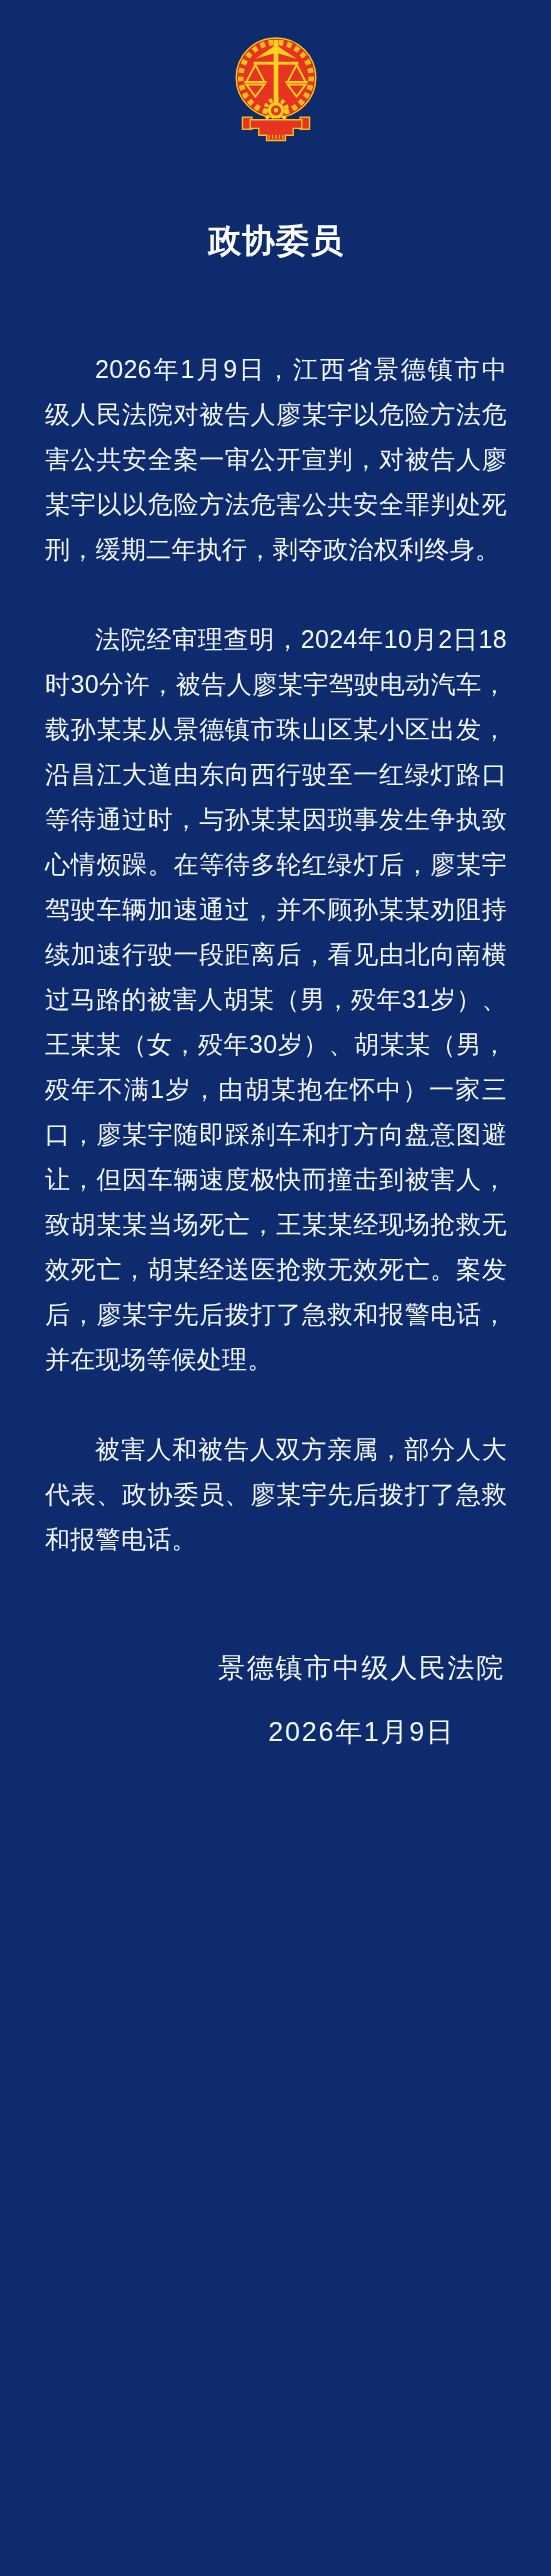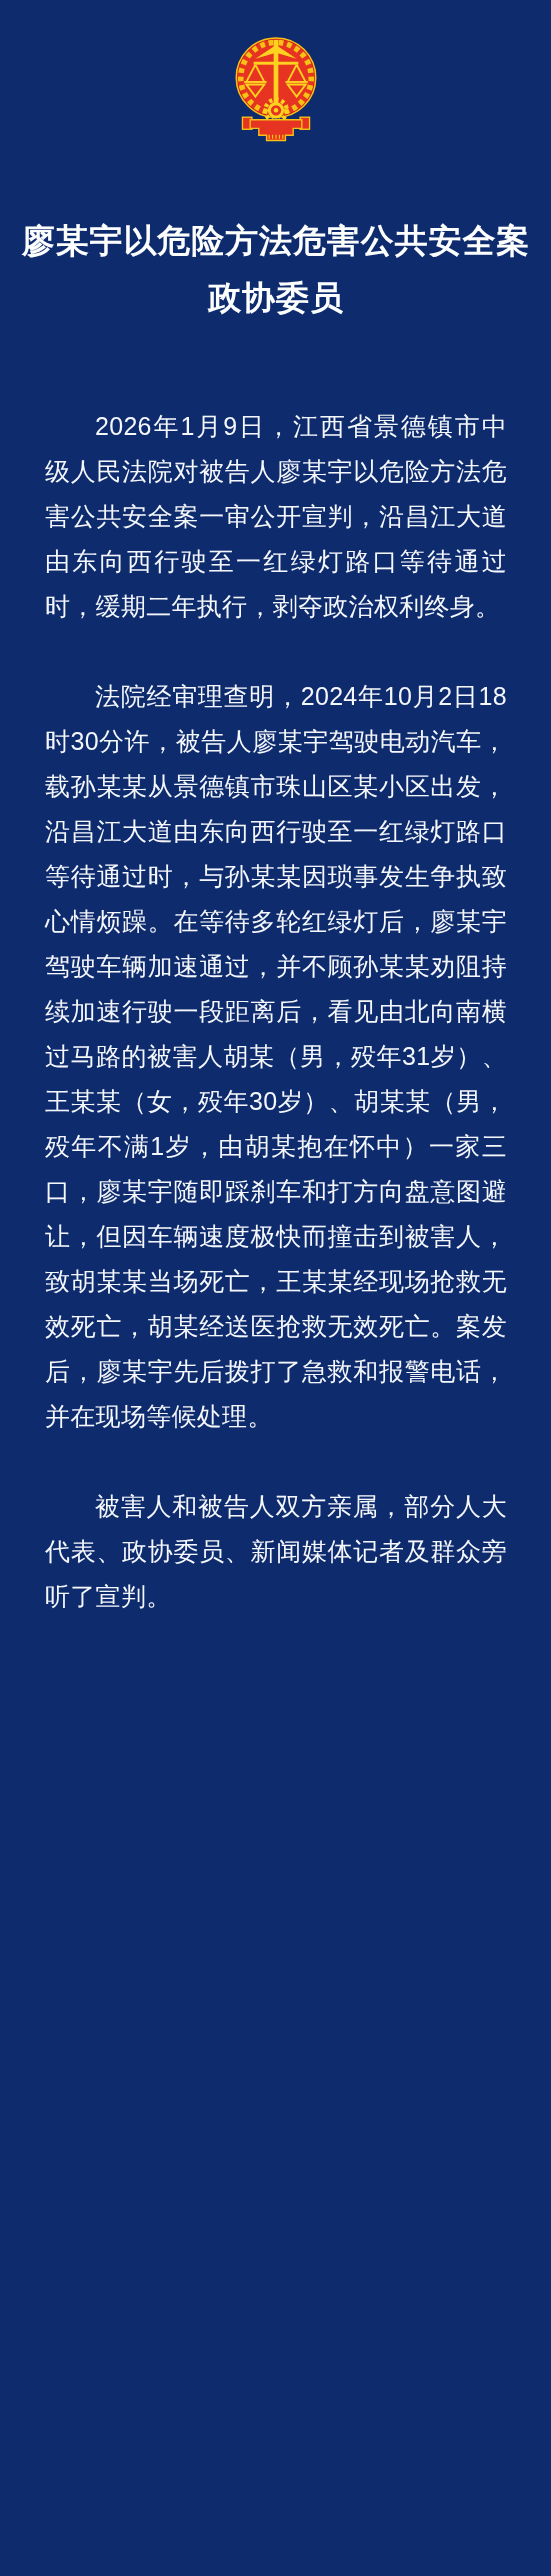--- a/index.html
+++ b/index.html
@@ -87,25 +87,28 @@
         <rect x="78" y="106" width="11" height="14"></rect>
         <path d="M20 109 H80 V119 H70 V127 H61 V133 H39 V127 H30 V119 H20 Z"></path>
       </g>
       <g stroke="#f7c215" stroke-width="1.4">
         <path d="M42 126.5 V131 M46 126.5 V131 M50 126.5 V131 M54 126.5 V131 M58 126.5 V131"></path>
       </g>
     </svg>
   </div>
 
   <h1 class="title">
-    <span class="line">廖某宇以危险方法危害公共安全案</span>
     <span class="line">政协委员</span>
   </h1>
 
   <div class="content">
-    <p>2026年1月9日，江西省景德镇市中级人民法院对被告人廖某宇以危险方法危害公共安全案一审公开宣判，沿昌江大道由东向西行驶至一红绿灯路口等待通过时，缓期二年执行，剥夺政治权利终身。</p>
+    <p>2026年1月9日，江西省景德镇市中级人民法院对被告人廖某宇以危险方法危害公共安全案一审公开宣判，对被告人廖某宇以以危险方法危害公共安全罪判处死刑，缓期二年执行，剥夺政治权利终身。</p>
     <p>法院经审理查明，2024年10月2日18时30分许，被告人廖某宇驾驶电动汽车，载孙某某从景德镇市珠山区某小区出发，沿昌江大道由东向西行驶至一红绿灯路口等待通过时，与孙某某因琐事发生争执致心情烦躁。在等待多轮红绿灯后，廖某宇驾驶车辆加速通过，并不顾孙某某劝阻持续加速行驶一段距离后，看见由北向南横过马路的被害人胡某（男，殁年31岁）、王某某（女，殁年30岁）、胡某某（男，殁年不满1岁，由胡某抱在怀中）一家三口，廖某宇随即踩刹车和打方向盘意图避让，但因车辆速度极快而撞击到被害人，致胡某某当场死亡，王某某经现场抢救无效死亡，胡某经送医抢救无效死亡。案发后，廖某宇先后拨打了急救和报警电话，并在现场等候处理。</p>
-    <p>被害人和被告人双方亲属，部分人大代表、政协委员、新闻媒体记者及群众旁听了宣判。</p>
+    <p>被害人和被告人双方亲属，部分人大代表、政协委员、廖某宇先后拨打了急救和报警电话。</p>
   </div>
 
+  <div class="signature">
+    <div class="sig-court">景德镇市中级人民法院</div>
+    <div class="sig-date">2026年1月9日</div>
+  </div>
 
 </div>
 
 
 </body></html>

